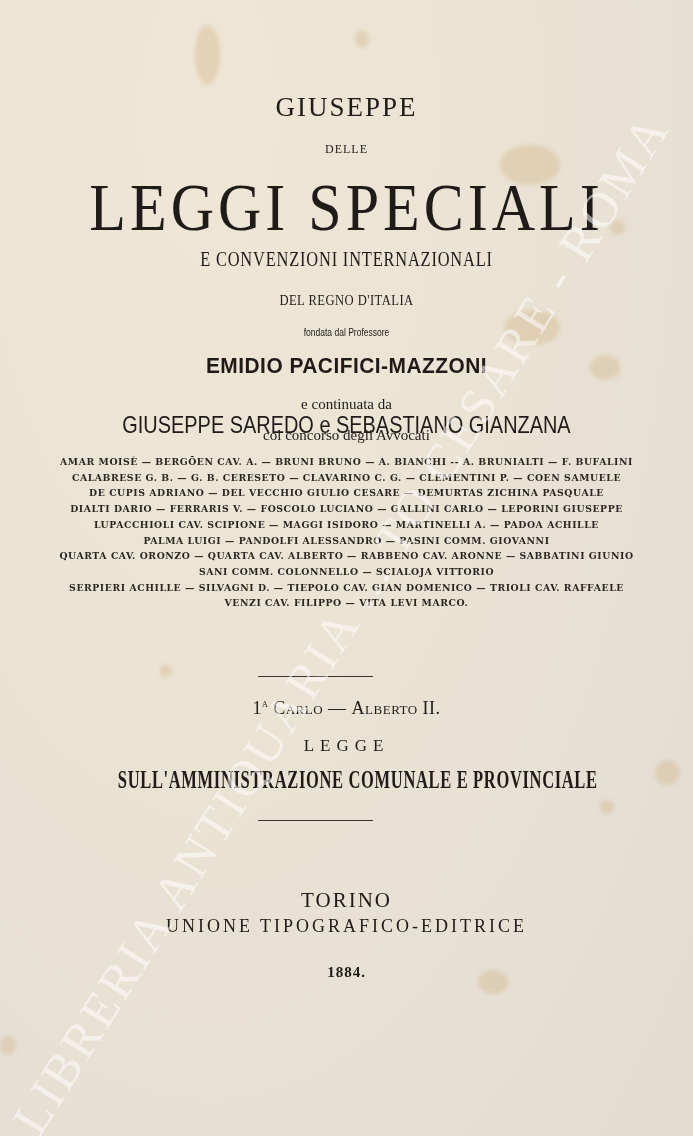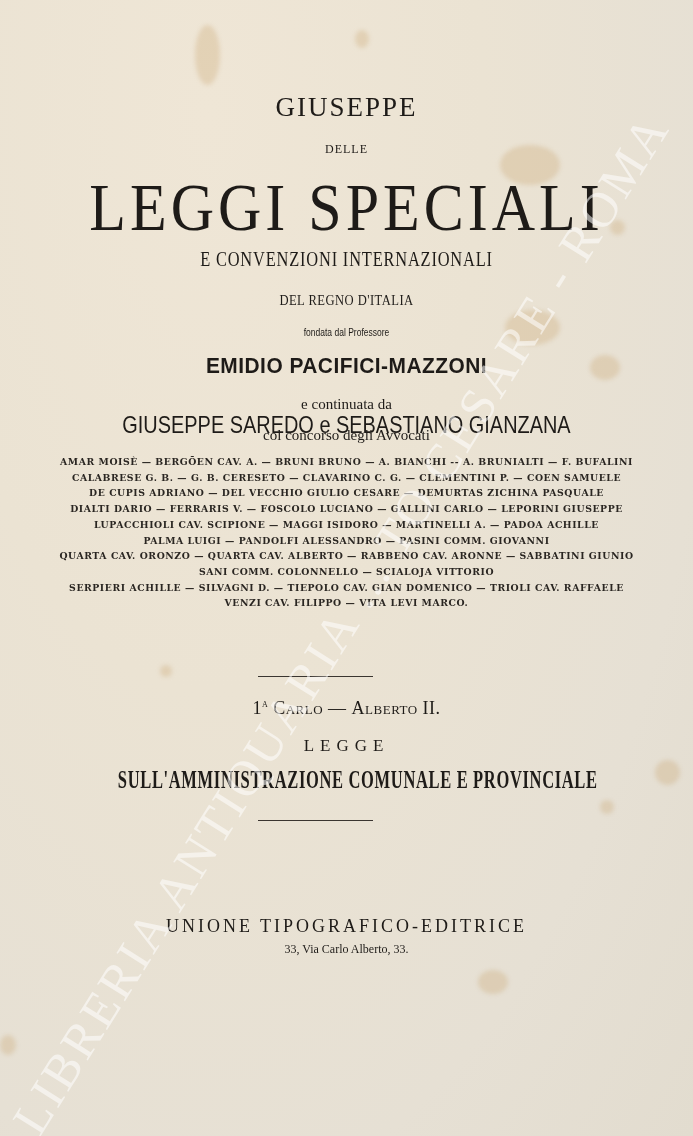--- a/index.html
+++ b/index.html
@@ -85,17 +85,18 @@
 
   <div class="line serie">
     <span>1</span><sup style="font-size:8px;">A</sup>
     <span class="sc">Carlo</span><span> — </span><span class="sc">Alberto II.</span>
   </div>
   <div class="line legge">LEGGE</div>
   <div class="line sull">SULL'AMMINISTRAZIONE COMUNALE E PROVINCIALE</div>
 
   <div class="rule" style="left:258px;top:820px;width:115px;"></div>
 
+  <div class="line torino">TORINO</div>
   <div class="line unione">UNIONE TIPOGRAFICO-EDITRICE</div>
-  <div class="line via">33, Via Carlo Alberto, 33.</div>
+  <div class="line anno">1884.</div>
 
   <div class="watermark" style="top:1100px;left:25px;">LIBRERIA ANTIQUARIA ... TO CESARE - ROMA</div>
 </div>
 
 </body></html>

